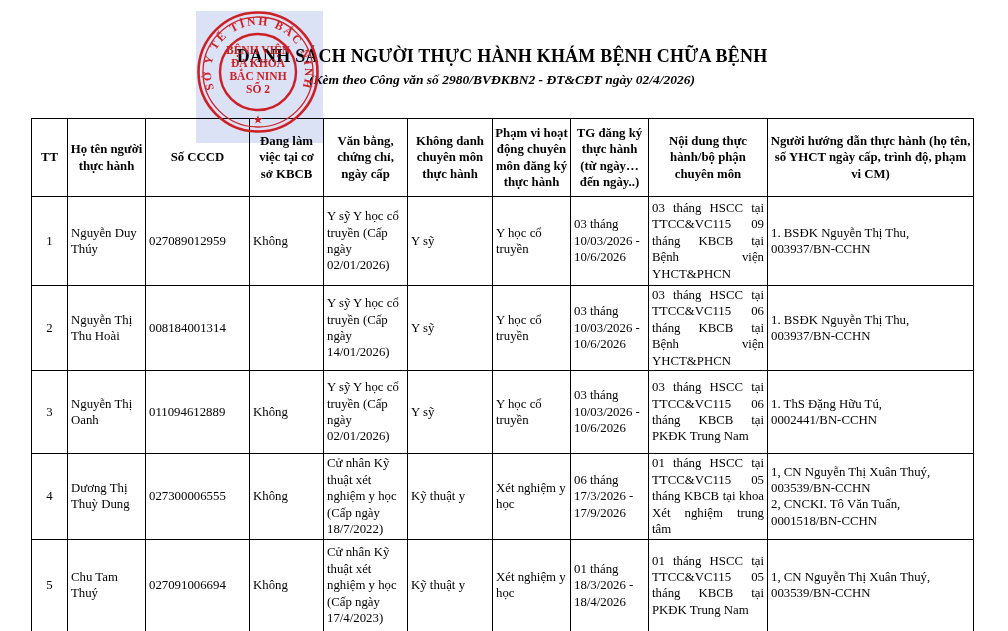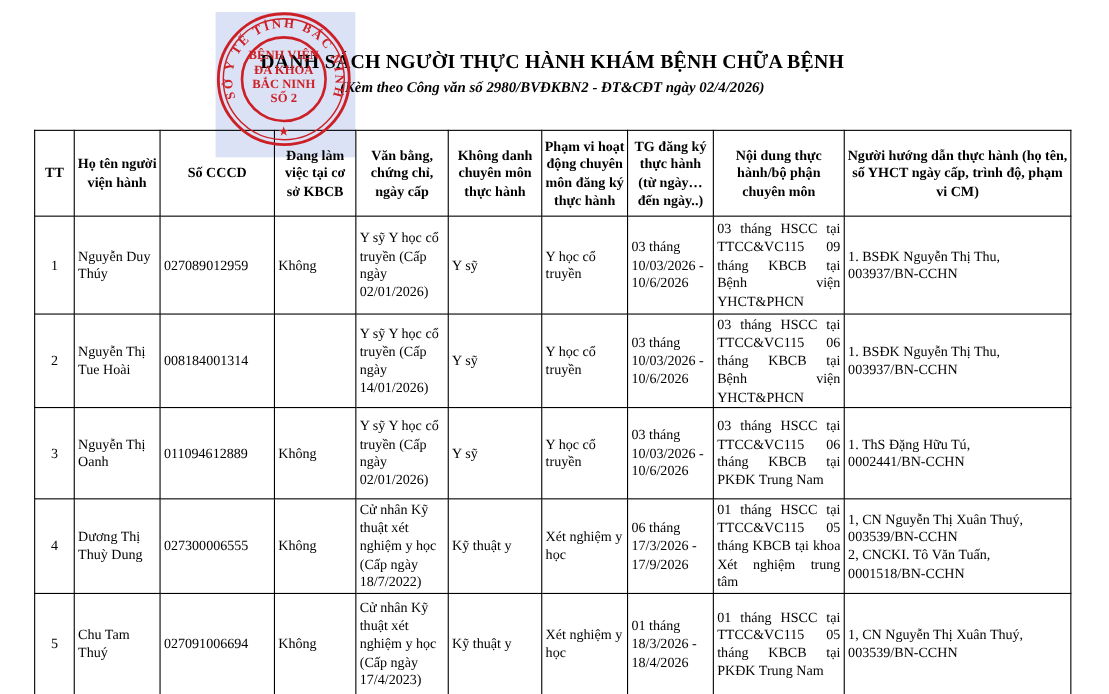--- a/index.html
+++ b/index.html
@@ -57,21 +57,21 @@
         <col style="width:84px">
         <col style="width:85px">
       <col style="width:78px">
         <col style="width:78px">
         <col style="width:119px">
       <col style="width:206px">
     </colgroup>
     <thead>
         <tr style="height:78px">
           <th>TT</th>
-          <th>Họ tên người viện hành</th>
+          <th>Họ tên người thực hành</th>
           <th>Số CCCD</th>
           <th>Đang làm việc tại cơ sở KBCB</th>
           <th>Văn bằng, chứng chỉ, ngày cấp</th>
           <th>Không danh chuyên môn thực hành</th>
           <th>Phạm vi hoạt động chuyên môn đăng ký thực hành</th>
           <th>TG đăng ký thực hành (từ ngày…đến ngày..)</th>
           <th>Nội dung thực hành/bộ phận chuyên môn</th>
           <th>Người hướng dẫn thực hành (họ tên, số YHCT ngày cấp, trình độ, phạm vi CM)</th>
         </tr>
       </thead>
@@ -83,21 +83,21 @@
           <td class="c3">Không</td>
           <td class="c4">Y sỹ Y học cổ truyền (Cấp ngày 02/01/2026)</td>
           <td class="c5">Y sỹ</td>
           <td class="c6">Y học cổ truyền</td>
           <td class="c7">03 tháng 10/03/2026 - 10/6/2026</td>
           <td class="c8">03 tháng HSCC tại TTCC&amp;VC115 09 tháng KBCB tại Bệnh viện YHCT&amp;PHCN</td>
           <td class="c9">1. BSĐK Nguyễn Thị Thu, 003937/BN-CCHN</td>
         </tr>
         <tr style="height: 83px;">
           <td class="c0">2</td>
-          <td class="c1">Nguyễn Thị Tue Hoài</td>
+          <td class="c1">Nguyễn Thị Thu Hoài</td>
           <td class="c2">008184001314</td>
           <td class="c3"></td>
           <td class="c4">Y sỹ Y học cổ truyền (Cấp ngày 14/01/2026)</td>
           <td class="c5">Y sỹ</td>
           <td class="c6">Y học cổ truyền</td>
           <td class="c7">03 tháng 10/03/2026 - 10/6/2026</td>
           <td class="c8">03 tháng HSCC tại TTCC&amp;VC115 06 tháng KBCB tại Bệnh viện YHCT&amp;PHCN</td>
           <td class="c9">1. BSĐK Nguyễn Thị Thu, 003937/BN-CCHN</td>
         </tr>
         <tr style="height: 83px;">

